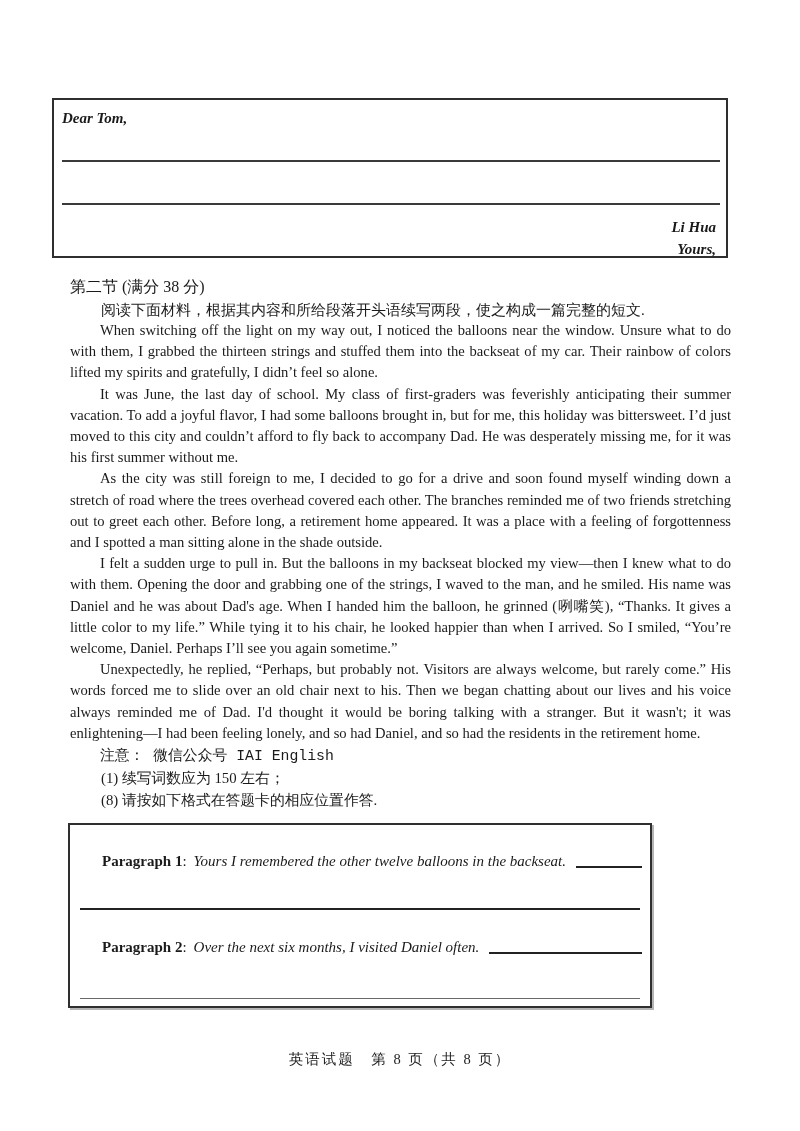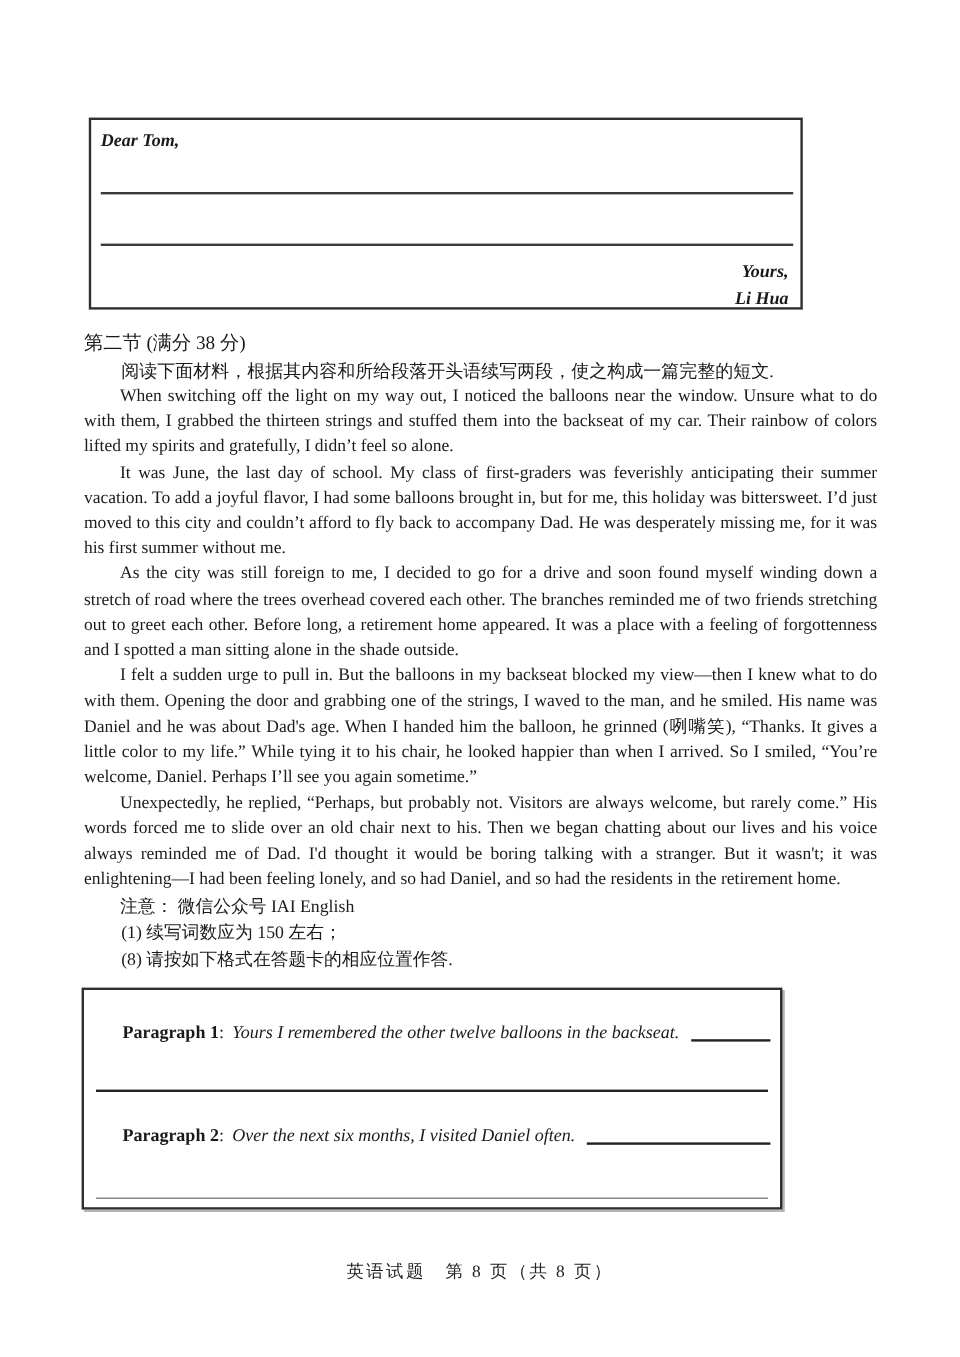--- a/index.html
+++ b/index.html
@@ -11,22 +11,22 @@
     margin: 0 auto;
     background: #ffffff;
     color: #1a1a1a;
     font-family: "Liberation Serif", "DejaVu Serif", serif;
     overflow: hidden;
   }
 
   
   .letter-box {
     position: absolute;
-    left: 74px; top: 98px;
-    width: 595px; height: 160px;
+    left: 52px; top: 98px;
+    width: 676px; height: 160px;
     border: 2px solid #2f2f2f;
     padding: 8px 6px 6px 8px;
   }
   .salutation {
     font-weight: bold; font-style: italic;
     font-size: 15px; line-height: 20px;
   }
   .letter-rule { border-bottom: 2px solid #3a3a3a; }
   .letter-rule.first  { margin-top: 32px; }
   .letter-rule.second { margin-top: 41px; }
@@ -58,21 +58,21 @@
     left: 70px; top: 320px;
     width: 661px;
     font-size: 14.6px;
     line-height: 21.2px;
     text-align: justify;
   }
   .story p { text-indent: 30px; }
 
   
   .notice { margin-top: 1px; font-size: 14.8px; line-height: 22px; }
-  .notice-head { text-indent: 0; }
+  .notice-head { text-indent: 0; font-family: Liberation Mono, monospace; }
   .notice-items p { text-indent: 31px; }
 
   
   .answer-box {
     position: absolute;
     left: 68px; top: 823px;
     width: 584px; height: 185px;
     border: 2px solid #2f2f2f;
     box-shadow: 2px 2px 0 rgba(120,120,120,.55);
     padding: 0 8px;
@@ -113,22 +113,22 @@
 </head>
 <body>
 
 <div class="page">
 
   <div class="letter-box">
     <div class="salutation">Dear Tom,</div>
     <div class="letter-rule first"></div>
     <div class="letter-rule second"></div>
     <div class="letter-closing">
+      <div>Li Hua</div>
       <div>Yours,</div>
-      <div>Li Hua</div>
     </div>
   </div>
 
   <div class="section-heading">第二节 (满分 38 分)</div>
   <div class="instruction">阅读下面材料，根据其内容和所给段落开头语续写两段，使之构成一篇完整的短文.</div>
 
   <div class="story">
     <p>When switching off the light on my way out, I noticed the balloons near the window. Unsure what to do with them, I grabbed the thirteen strings and stuffed them into the backseat of my car. Their rainbow of colors lifted my spirits and gratefully, I didn’t feel so alone.</p>
     <p>It was June, the last day of school. My class of first-graders was feverishly anticipating their summer vacation. To add a joyful flavor, I had some balloons brought in, but for me, this holiday was bittersweet. I’d just moved to this city and couldn’t afford to fly back to accompany Dad. He was desperately missing me, for it was his first summer without me.</p>
     <p>As the city was still foreign to me, I decided to go for a drive and soon found myself winding down a stretch of road where the trees overhead covered each other. The branches reminded me of two friends stretching out to greet each other. Before long, a retirement home appeared. It was a place with a feeling of forgottenness and I spotted a man sitting alone in the shade outside.</p>

